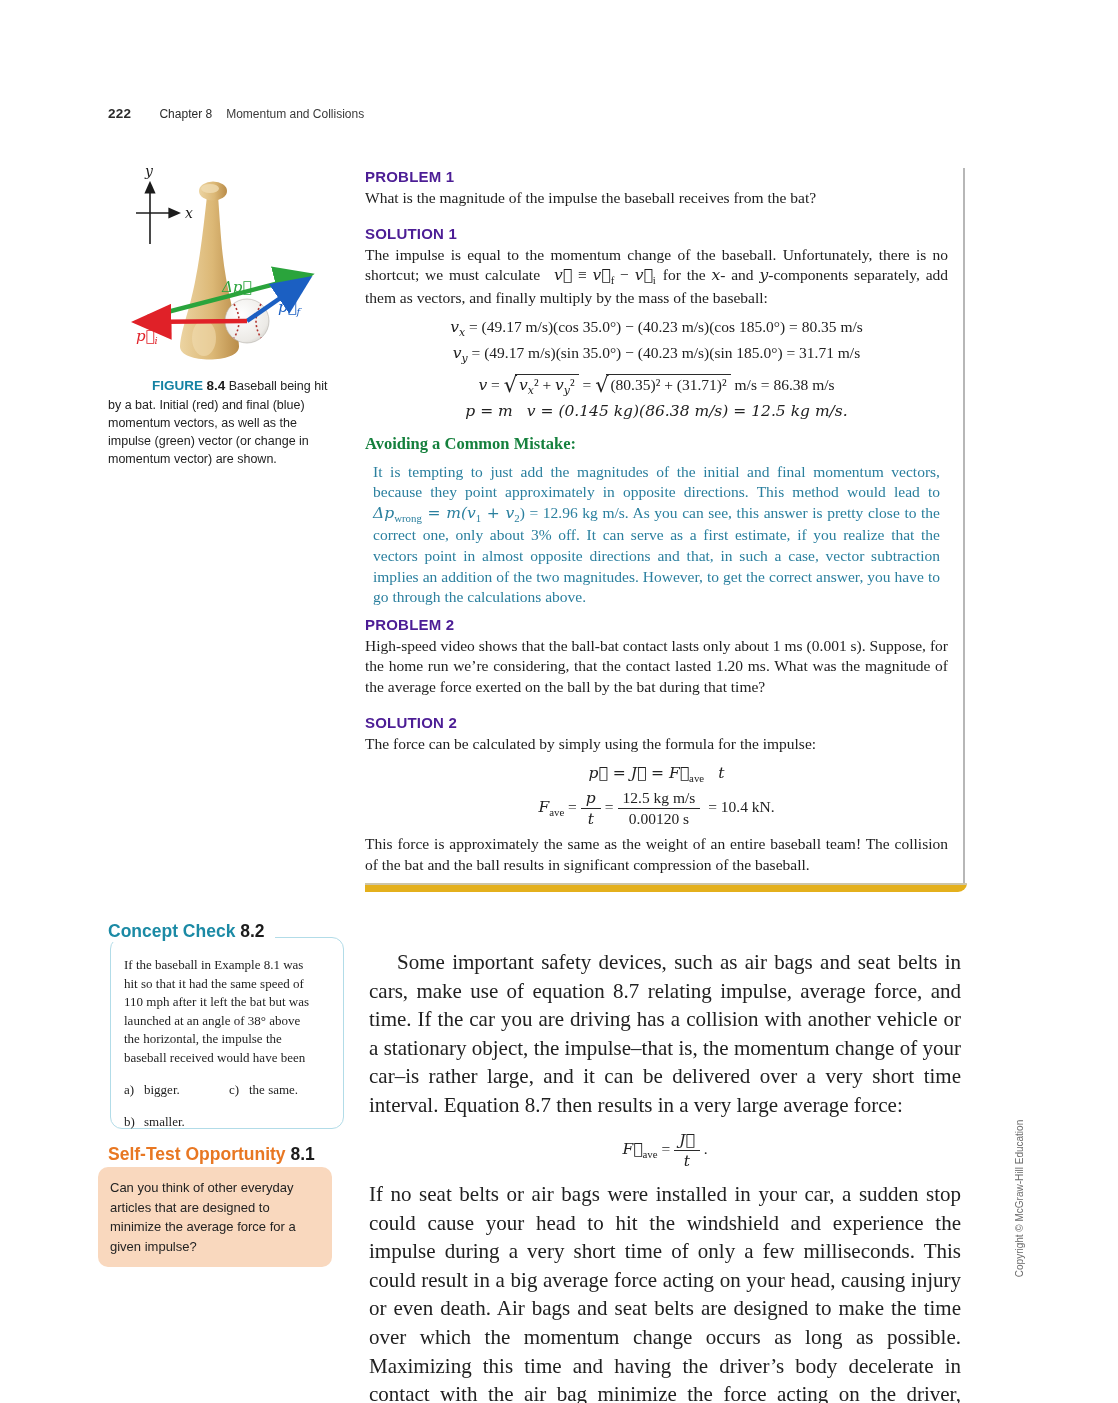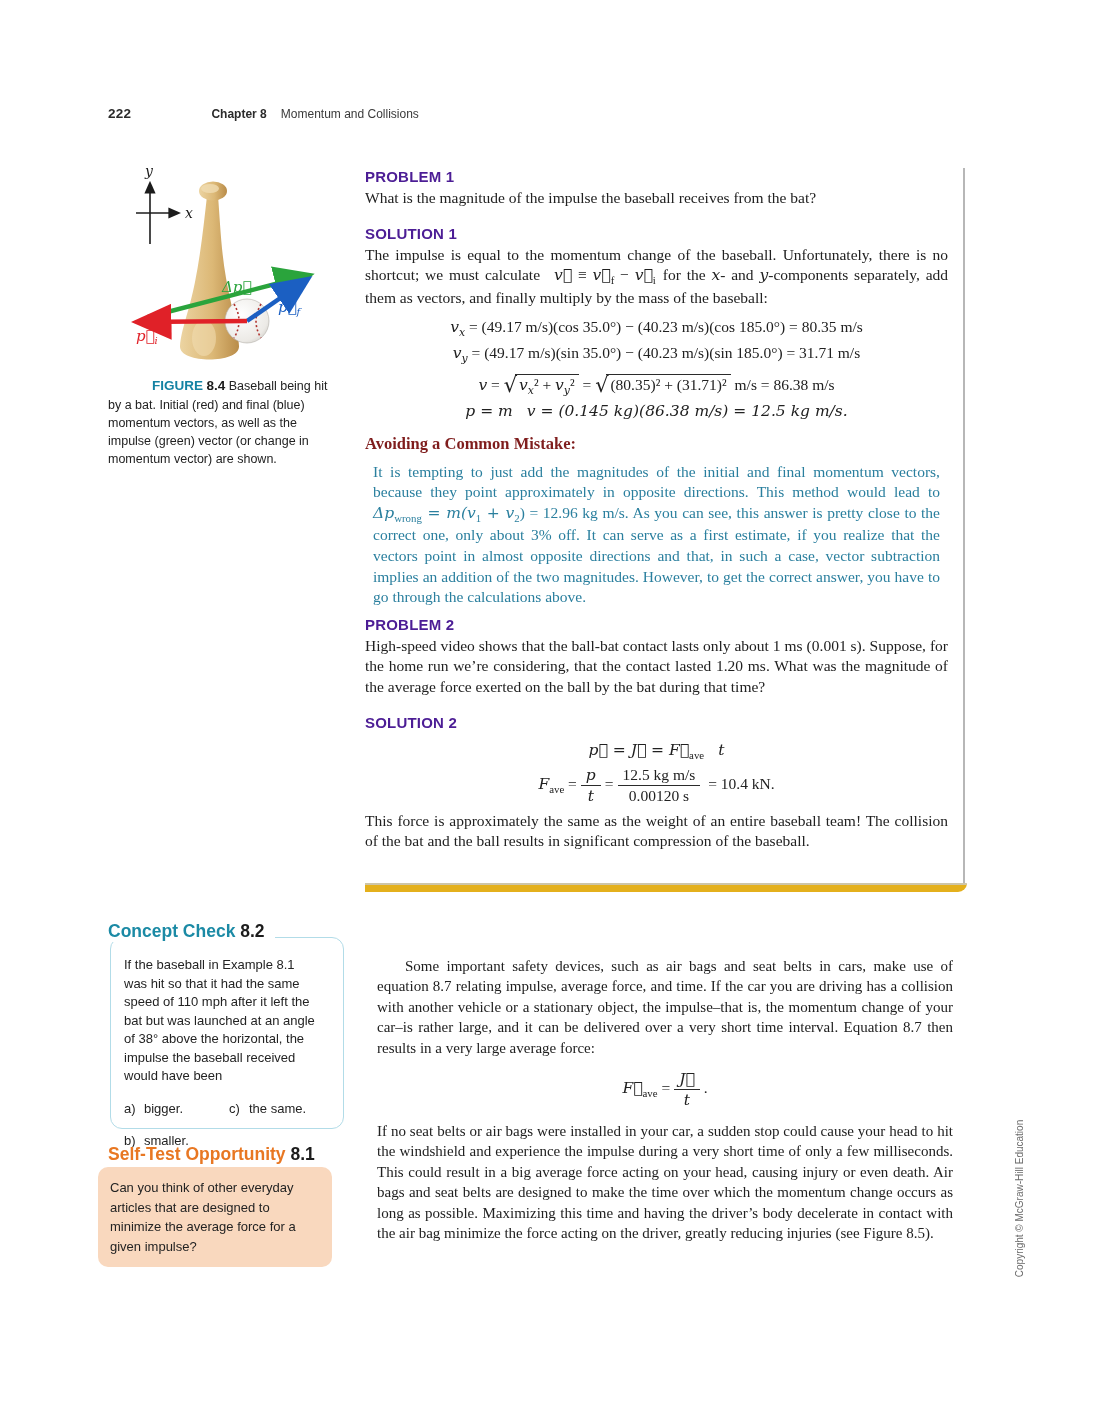--- a/index.html
+++ b/index.html
@@ -3,21 +3,21 @@
 <meta charset="utf-8">
 <style>
   html,body{margin:0;padding:0;background:#e8e8e8;}
   .page{position:relative;width:1118px;height:1403px;background:#ffffff;margin:0 auto;
         font-family:"Liberation Serif",serif;color:#212121;overflow:hidden;}
 
   
   .runhead{position:absolute;left:108px;top:106px;display:flex;align-items:baseline;
            font-family:"Liberation Sans",sans-serif;font-size:12px;color:#2b2b2b;}
   .runhead .pnum{font-weight:bold;font-size:13.5px;letter-spacing:.3px;}
-  .runhead .chap{font-weight:bold;margin-left:80px;}
+  .runhead .chap{font-weight:normal;margin-left:28px;}
   .runhead .chaptitle{margin-left:14px;color:#3a3a3a;}
 
   
   .fig-wrap{position:absolute;left:128px;top:160px;width:220px;height:215px;}
   .fig-caption{position:absolute;left:108px;top:376px;width:234px;
                font-family:"Liberation Sans",sans-serif;font-size:12.5px;line-height:1.46;color:#222;}
   .fig-caption .figlab{color:#1482a3;font-weight:bold;font-size:13.5px;padding-left:44px;}
   .fig-caption .fignum{color:#1c1c1c;font-weight:bold;font-size:13.5px;}
 
   
@@ -36,44 +36,44 @@
   .sgap{display:inline-block;width:7px;}
 
   .eqblock{margin:10px 0 6px 0;text-align:center;font-size:15.5px;}
   .eqline{margin:5px 0;}
   .sqrt{font-size:1.35em;font-family:"DejaVu Serif",serif;position:relative;top:2px;margin-right:-2px;}
   .radicand{display:inline-block;border-top:1.3px solid #2b2b2b;padding:1px 4px 0 4px;}
   .frac{display:inline-block;vertical-align:middle;text-align:center;margin:0 4px;}
   .frac .num{display:block;border-bottom:1.3px solid #2b2b2b;padding:0 5px 1px 5px;}
   .frac .den{display:block;padding-top:1px;}
 
-  .avoid-h{color:#7f1d1d;font-weight:bold;font-size:16.5px;margin:14px 0 4px 0;}
+  .avoid-h{color:#15803d;font-weight:bold;font-size:16.5px;margin:14px 0 4px 0;}
   .avoid-par{color:#2a7f9e;font-size:15.5px;line-height:1.33;text-align:justify;margin:8px;}
 
   
   .cc-title{position:absolute;left:108px;top:921px;z-index:2;background:#fff;padding-right:10px;
             font-family:"Liberation Sans",sans-serif;font-weight:bold;font-size:17.5px;color:#1b8aa5;}
   .cc-title .num{color:#1c1c1c;}
   .cc-box{position:absolute;left:110px;top:937px;width:234px;height:192px;box-sizing:border-box;
           border:1.5px solid #b2dce8;border-radius:12px;padding:18px 27px 10px 13px;
-          font-family:Liberation Sans, sans-serif;font-size:13px;line-height:1.43;color:#232323;}
+          font-family:Liberation Serif, serif;font-size:13px;line-height:1.43;color:#232323;}
   .cc-opts{display:grid;grid-template-columns:105px auto;row-gap:13px;margin-top:14px;}
   .cc-opt .ol{display:inline-block;width:20px;}
 
   
   .st-title{position:absolute;left:108px;top:1144px;z-index:2;
             font-family:"Liberation Sans",sans-serif;font-weight:bold;font-size:17.5px;color:#e87722;}
   .st-title .num{color:#1c1c1c;}
   .st-box{position:absolute;left:98px;top:1167px;width:234px;box-sizing:border-box;
           background:#f9d8be;border-radius:10px;padding:11px 12px;
           font-family:"Liberation Sans",sans-serif;font-size:13px;line-height:1.5;color:#232323;}
 
   
   .main-col{position:absolute;left:365px;top:944px;width:600px;}
-  .main-par{font-size:15px;line-height:1.36;text-align:justify;margin:12px;}
+  .main-par{font-size:21px;line-height:1.36;text-align:justify;margin:4px;}
   .indent{text-indent:28px;}
   .main-eq{text-align:center;font-size:15.5px;margin:12px 0 10px 0;}
 
   
   .copyright{position:absolute;left:939px;top:1193px;width:160px;transform:rotate(-90deg);
              font-family:"Liberation Sans",sans-serif;font-size:10px;color:#6a6a6a;
              text-align:center;white-space:nowrap;}
 </style>
 </head>
 <body>
@@ -164,20 +164,21 @@
       <div class="eqline"><span class="mi">p = m</span><span class="gap"></span><span class="mi">v = (0.145 kg)(86.38 m/s) = 12.5 kg m/s.</span></div>
     </div>
 
     <div class="avoid-h">Avoiding a Common Mistake:</div>
     <p class="avoid-par"><span>It is tempting to just add the magnitudes of the initial and final momentum vectors, because they point approximately in opposite directions. This method would lead to </span><span class="mi">Δp</span><sub>wrong</sub><span class="mi"> = m(v</span><sub>1</sub><span class="mi"> + v</span><sub>2</sub><span>) = 12.96 kg m/s.</span><span> As you can see, this answer is pretty close to the correct one, only about 3% off. It can serve as a first estimate, if you realize that the vectors point in almost opposite directions and that, in such a case, vector subtraction implies an addition of the two magnitudes. However, to get the correct answer, you have to go through the calculations above.</span></p>
 
     <div class="h-teal mt18">PROBLEM 2</div>
     <p class="ex-par">High-speed video shows that the ball-bat contact lasts only about 1 ms (0.001 s). Suppose, for the home run we’re considering, that the contact lasted 1.20 ms. What was the magnitude of the average force exerted on the ball by the bat during that time?</p>
 
     <div class="h-teal mt16">SOLUTION 2</div>
+    <p class="ex-par">The force can be calculated by simply using the formula for the impulse:</p>
 
     <div class="eqblock">
       <div class="eqline"><span class="mi">p⃗ = J⃗ = F⃗</span><sub>ave</sub><span class="gap"></span><span class="mi">t</span></div>
       <div class="eqline"><span class="mi">F</span><sub>ave</sub> <span>=</span><span class="frac"><span class="num mi">p</span><span class="den mi">t</span></span><span>=</span><span class="frac"><span class="num">12.5 kg m/s</span><span class="den">0.00120 s</span></span> <span>= 10.4 kN.</span></div>
     </div>
 
     <p class="ex-par">This force is approximately the same as the weight of an entire baseball team! The collision of the bat and the ball results in significant compression of the baseball.</p>
   </div>
   <div class="ex-bottom-bar"></div>
 

